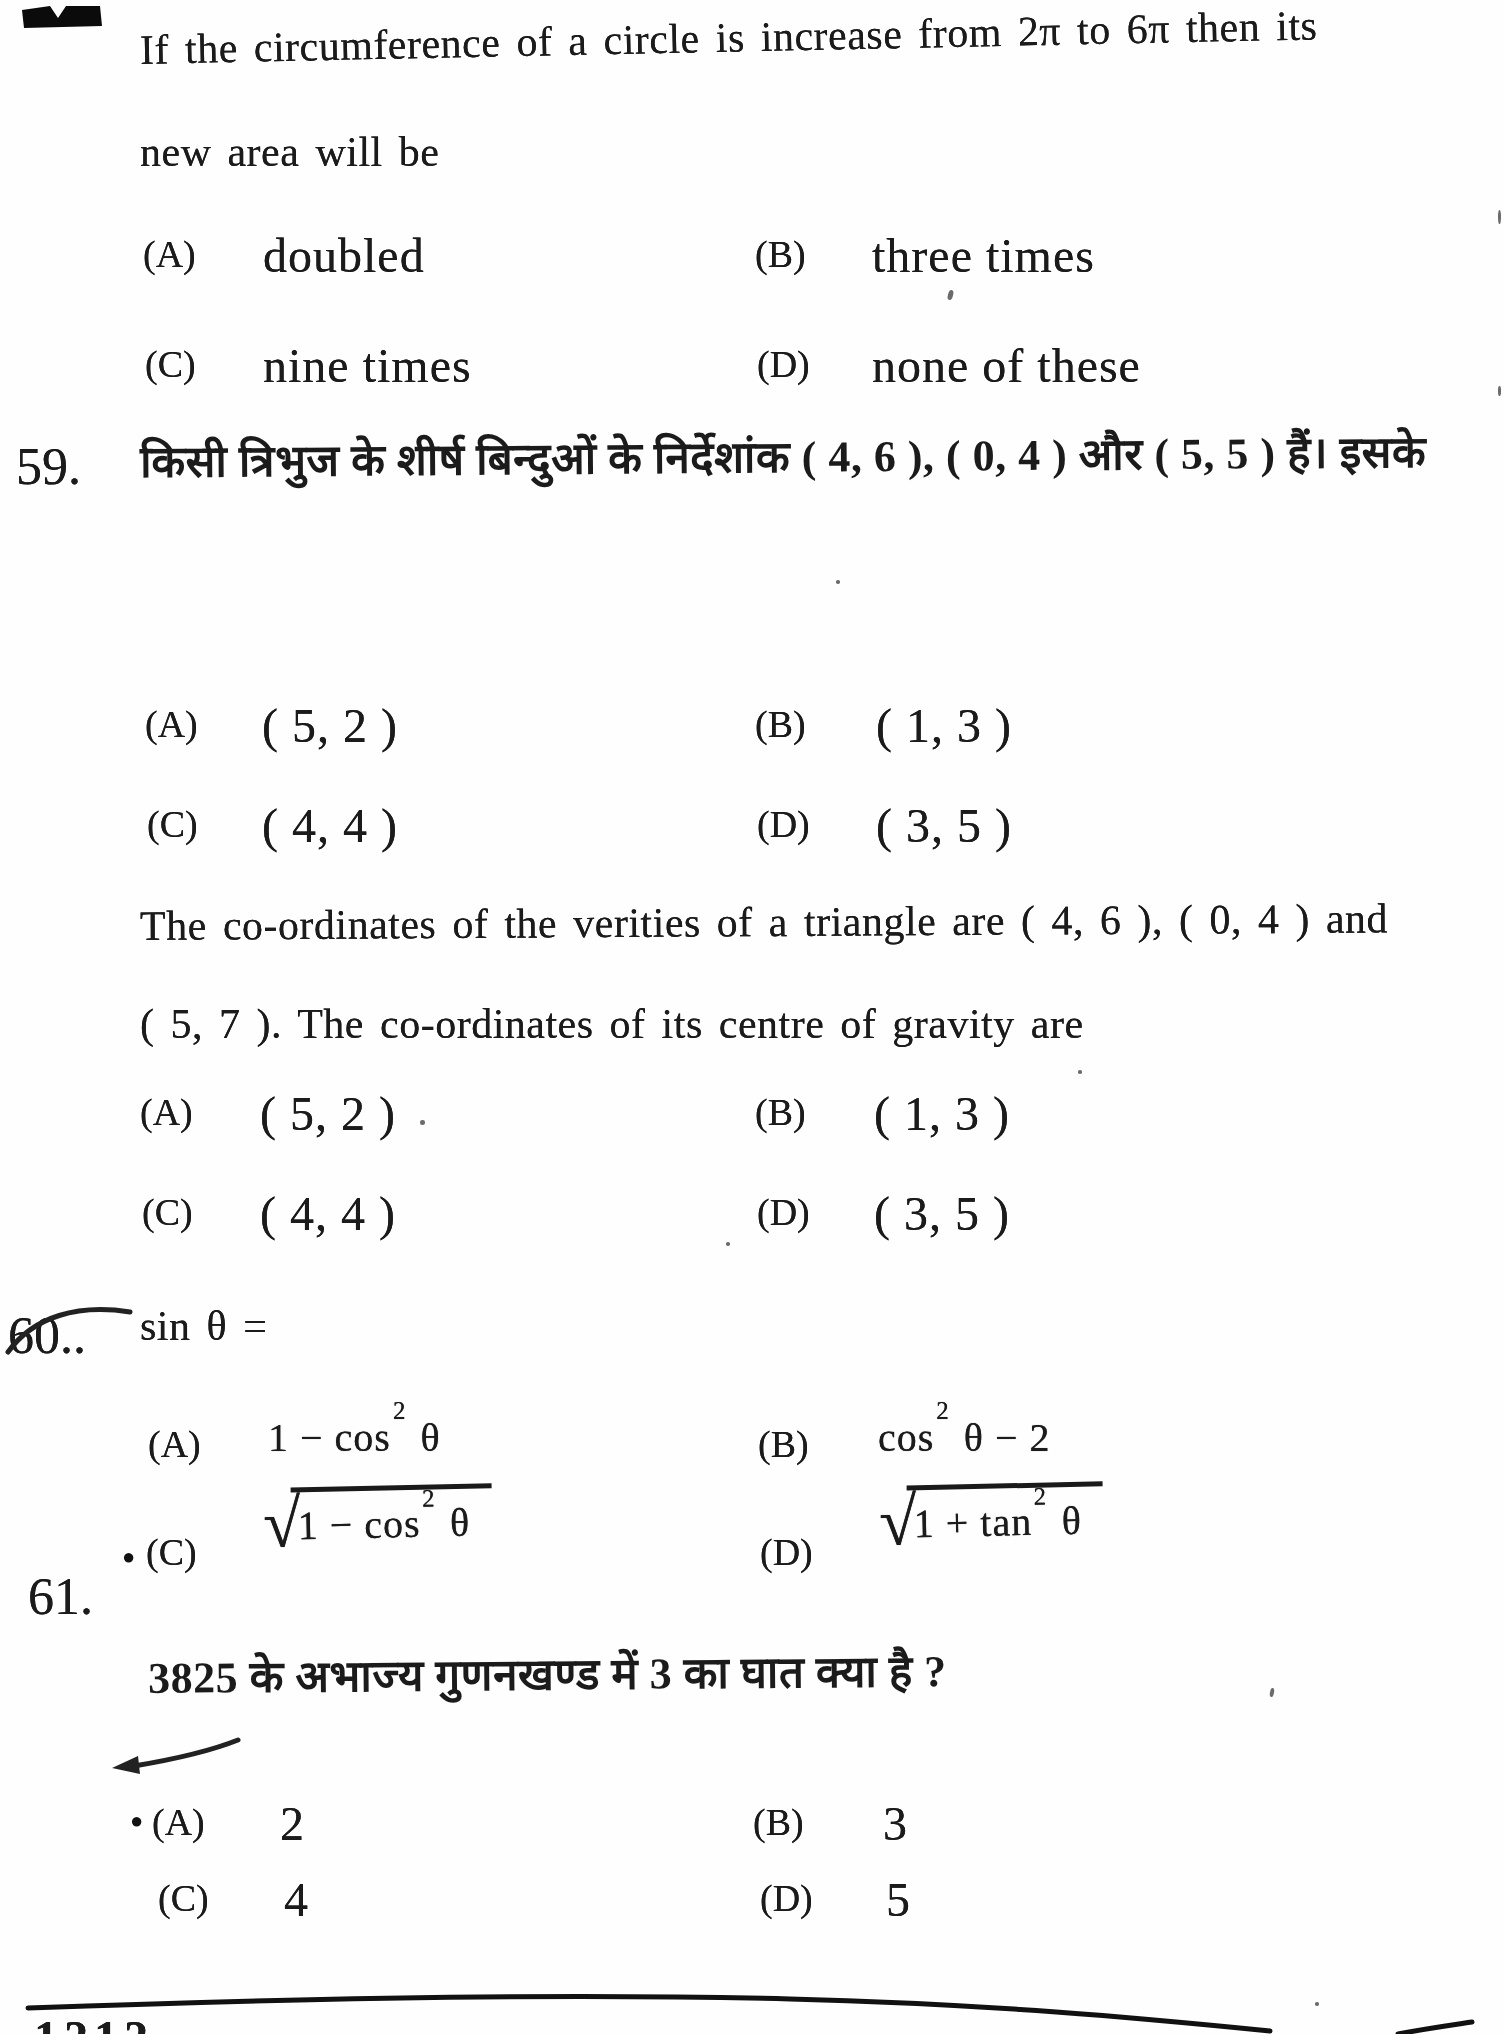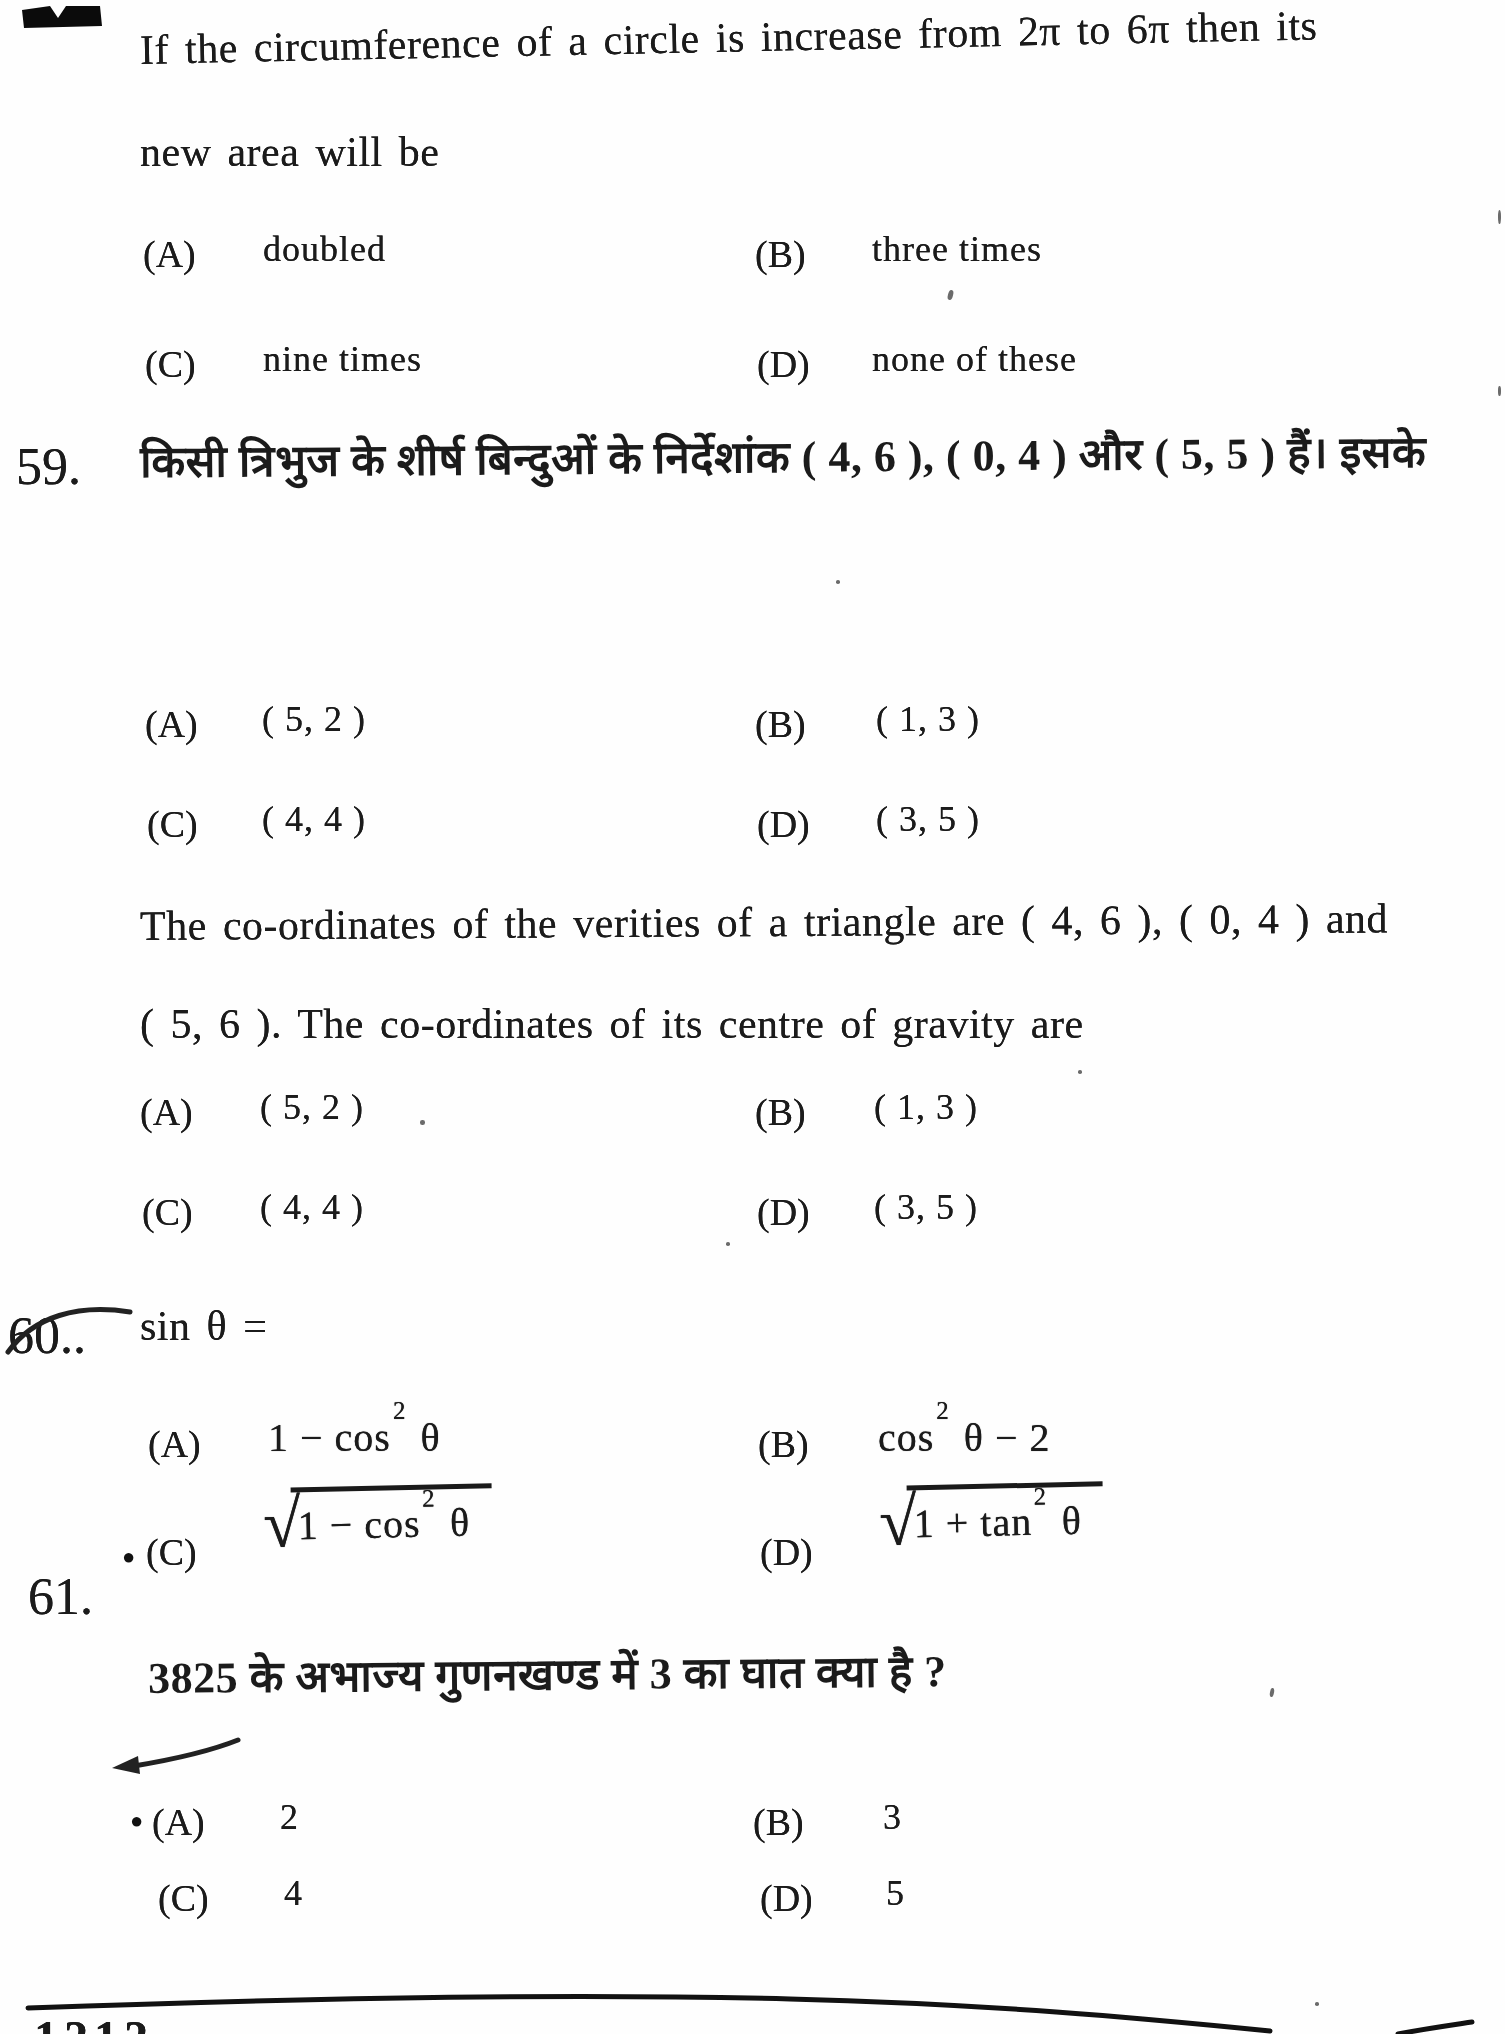--- a/index.html
+++ b/index.html
@@ -10,21 +10,21 @@
     background:#fefefe;
     overflow:hidden;
     font-family:"Liberation Serif","DejaVu Serif",serif;
     color:#1b1b1b;
   }
   .abs{position:absolute;white-space:nowrap;}
   .eng{font-size:42px;letter-spacing:.5px;word-spacing:5px;text-shadow:0 0 .6px currentColor;}
   .hin{font-size:44px;font-weight:700;letter-spacing:.5px;}
   .qnum{font-size:52px;text-shadow:0 0 .6px currentColor;}
   .olabel{font-size:38px;text-shadow:0 0 .6px currentColor;}
-  .otext{font-size:36px;letter-spacing:1px;text-shadow:0 0 .6px currentColor;text-align:center;}
+  .otext{font-size:48px;letter-spacing:1px;text-shadow:0 0 .6px currentColor;text-align:center;}
   .formula{font-size:40px;letter-spacing:1px;text-shadow:0 0 .7px currentColor;}
   .formula sup{font-size:25px;line-height:0;position:relative;top:-18px;margin:0 3px 0 2px;}
   .sqrt{display:inline-flex;align-items:flex-start;transform:rotate(-1.2deg);transform-origin:left bottom;}
   .rad{font-size:68px;line-height:1;margin-right:-10px;transform:translateY(2px);}
   .radicand{display:inline-block;border-top:5px solid #1a1a1a;padding:10px 22px 0 6px;font-size:40px;}
   .radicand sup{font-size:25px;line-height:0;position:relative;top:-16px;margin:0 3px 0 2px;}
   .penmark{font-size:22px;color:#111;}
   .tilt-a{transform:rotate(-1.2deg);transform-origin:left center;}
   .tilt-b{transform:rotate(-.45deg);transform-origin:left center;}
   .tilt-c{transform:rotate(-.35deg);transform-origin:left center;}
@@ -60,21 +60,21 @@
   <div class="abs olabel" style="left:145px;top:702px">(A)</div>
   <div class="abs otext" style="left:262px;top:698px">( 5, 2 )</div>
   <div class="abs olabel" style="left:755px;top:702px">(B)</div>
   <div class="abs otext" style="left:876px;top:698px">( 1, 3 )</div>
   <div class="abs olabel" style="left:147px;top:802px">(C)</div>
   <div class="abs otext" style="left:262px;top:798px">( 4, 4 )</div>
   <div class="abs olabel" style="left:757px;top:802px">(D)</div>
   <div class="abs otext" style="left:876px;top:798px">( 3, 5 )</div>
 
   <div class="abs eng tilt-c" style="left:140px;top:902px">The co-ordinates of the verities of a triangle are ( 4, 6 ), ( 0, 4 ) and</div>
-  <div class="abs eng" style="left:140px;top:1000px">( 5, 6 ). The co-ordinates of its centre of gravity are</div>
+  <div class="abs eng" style="left:140px;top:1000px">( 5, 7 ). The co-ordinates of its centre of gravity are</div>
 
   <div class="abs olabel" style="left:140px;top:1090px">(A)</div>
   <div class="abs otext" style="left:260px;top:1086px">( 5, 2 )</div>
   <div class="abs olabel" style="left:755px;top:1090px">(B)</div>
   <div class="abs otext" style="left:874px;top:1086px">( 1, 3 )</div>
   <div class="abs olabel" style="left:142px;top:1190px">(C)</div>
   <div class="abs otext" style="left:260px;top:1186px">( 4, 4 )</div>
   <div class="abs olabel" style="left:757px;top:1190px">(D)</div>
   <div class="abs otext" style="left:874px;top:1186px">( 3, 5 )</div>
 

